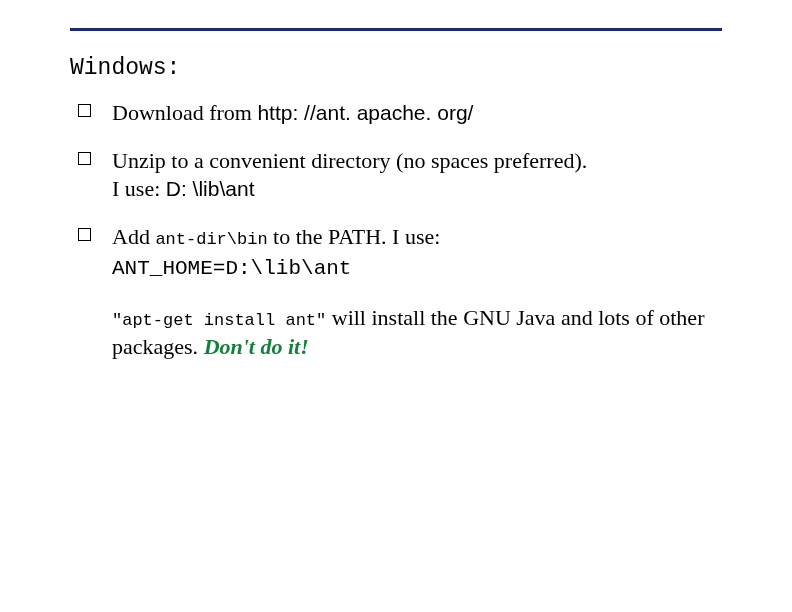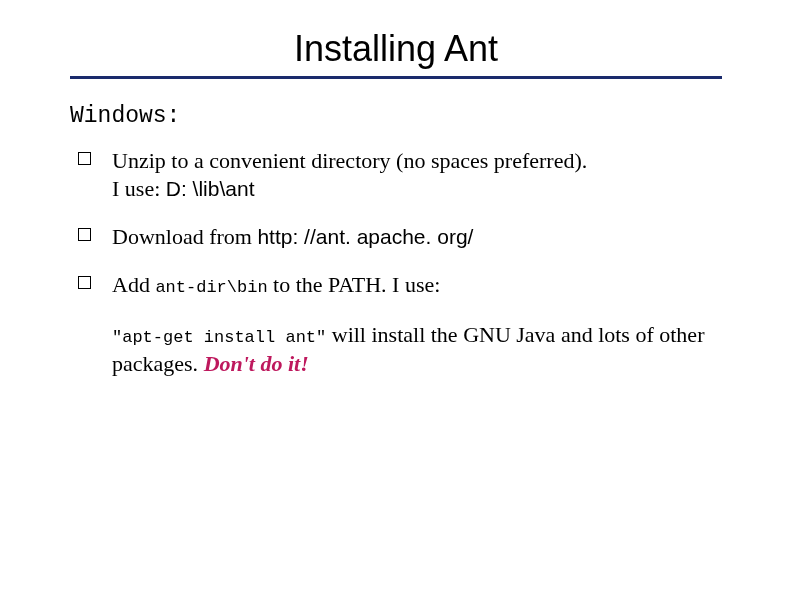--- a/index.html
+++ b/index.html
@@ -59,43 +59,43 @@
   }
   .indent-block {
     padding-left: 42px;
     font-family: "Times New Roman", Times, serif;
     font-size: 22px;
     line-height: 1.32;
     margin-bottom: 18px;
   }
   .sans { font-family: Arial, Helvetica, sans-serif; font-size: 21px; }
   .mono { font-family: "Courier New", Courier, monospace; font-size: 17px; }
-  .warn { color: #be185d; font-style: italic; font-weight: bold; }
+  .warn { color: #15803d; font-style: italic; font-weight: bold; }
   .codeline { display: block; font-family: "Courier New", Courier, monospace; font-size: 21px; margin-top: 4px; }
 </style>
 </head>
 <body>
 
 <div class="slide">
 
-  <h1 class="title">Installing Ant</h1>
   <hr class="title-rule">
 
   <div class="subhead">Windows:</div>
 
   <ul class="bullets">
     <li>
+      <span>Download from </span><span class="sans">http: //ant. apache. org/</span>
+    </li>
+    <li>
       <span>Unzip to a convenient directory (no spaces preferred).</span><br>
       <span>I use:  </span><span class="sans">D: \lib\ant</span>
     </li>
     <li>
-      <span>Download from </span><span class="sans">http: //ant. apache. org/</span>
-    </li>
-    <li>
       <span>Add </span><span class="mono">ant-dir\bin</span><span> to the PATH.  I use:</span>
+      <span class="codeline">ANT_HOME=D:\lib\ant</span>
     </li>
   </ul>
 
 
   <div class="indent-block">
     <span class="mono">"apt-get install ant"</span><span> will install the GNU Java and lots of other packages.  </span><span class="warn">Don't do it!</span>
   </div>
 
 
 </div>

